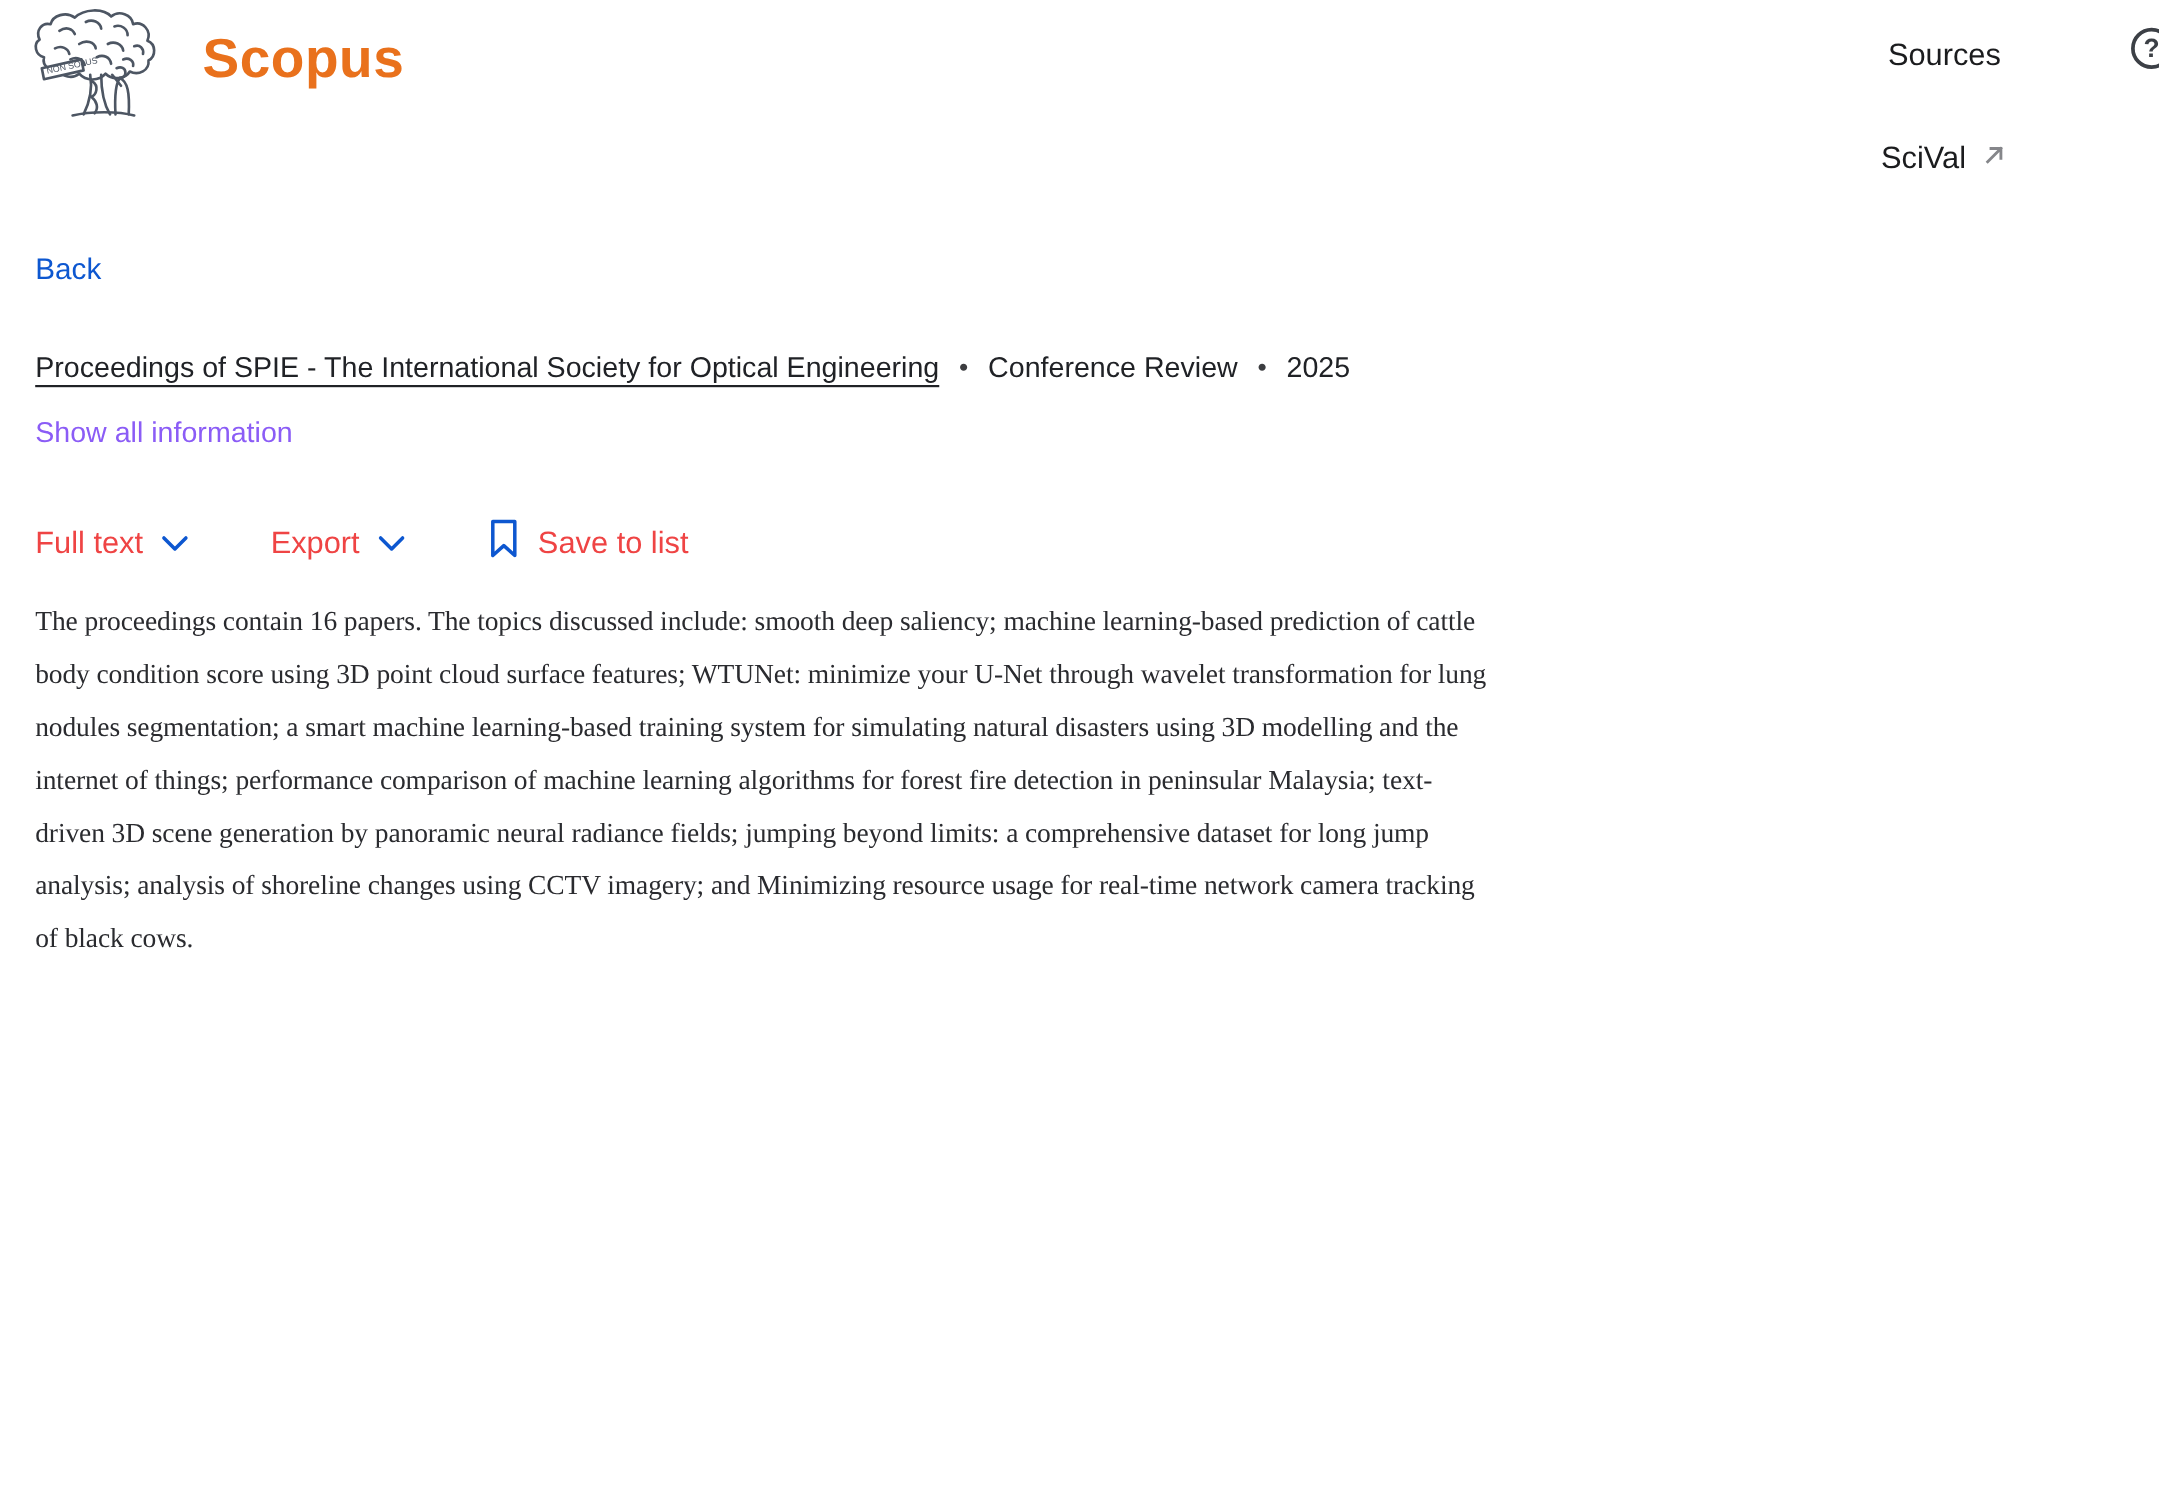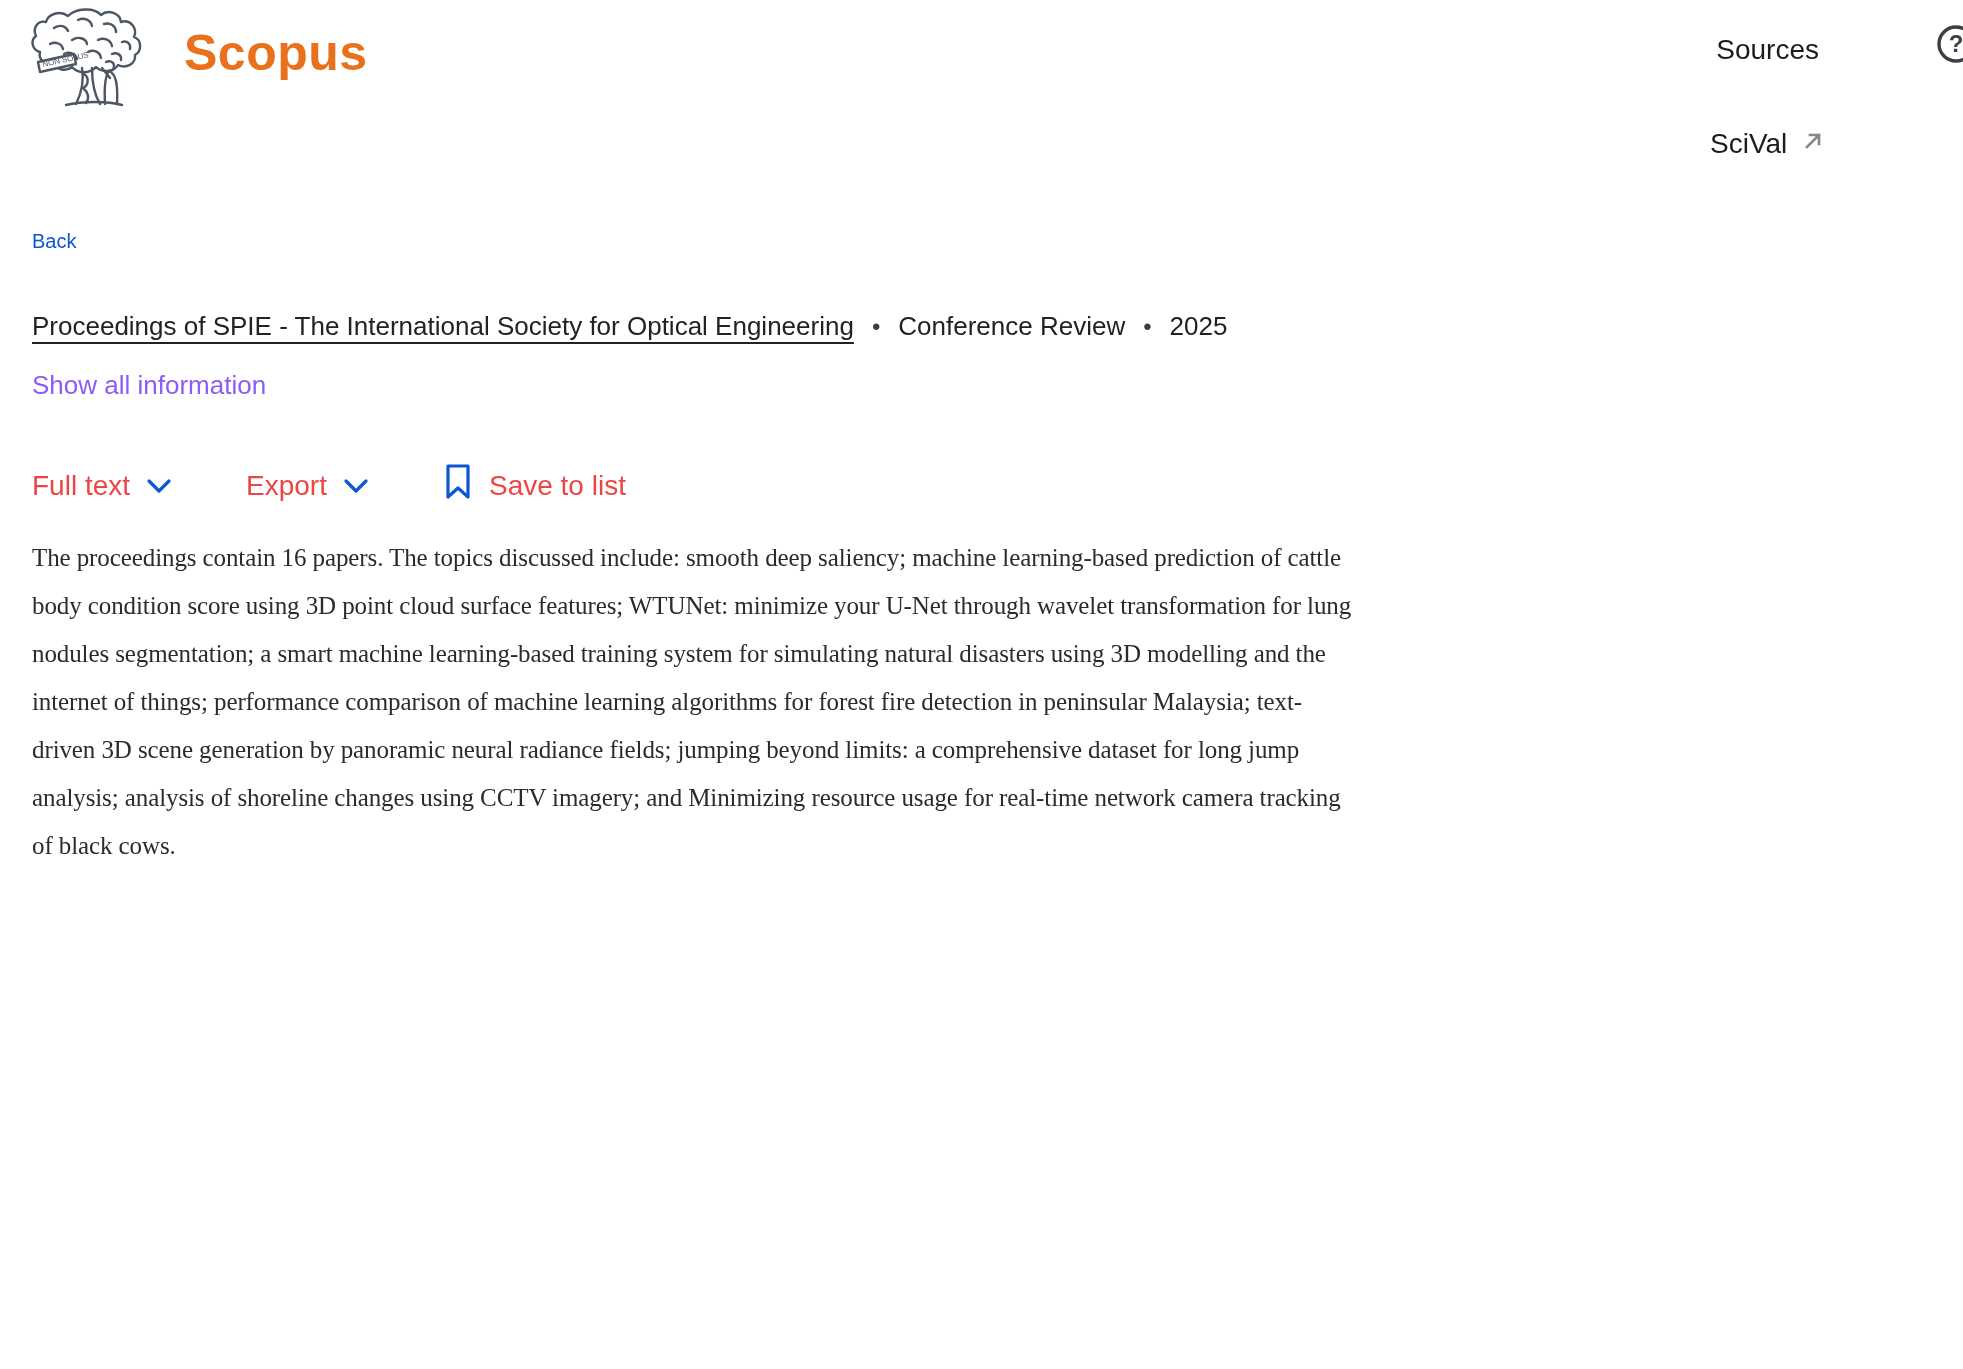--- a/index.html
+++ b/index.html
@@ -48,21 +48,21 @@
     flex: 0 0 auto;
     cursor: pointer;
   }
 
   
   .content { margin: 0 32px; max-width: 1330px; }
 
   .back-link {
     display: inline-block;
     margin-top: 112px;
-    font-size: 20px;
+    font-size: 27px;
     color: #0d57d0;
     text-decoration: none;
     cursor: pointer;
   }
 
   .doc-title {
     margin-top: 26px;
     font-family: "Liberation Serif", serif;
     font-weight: 400;
     font-size: 49px;

